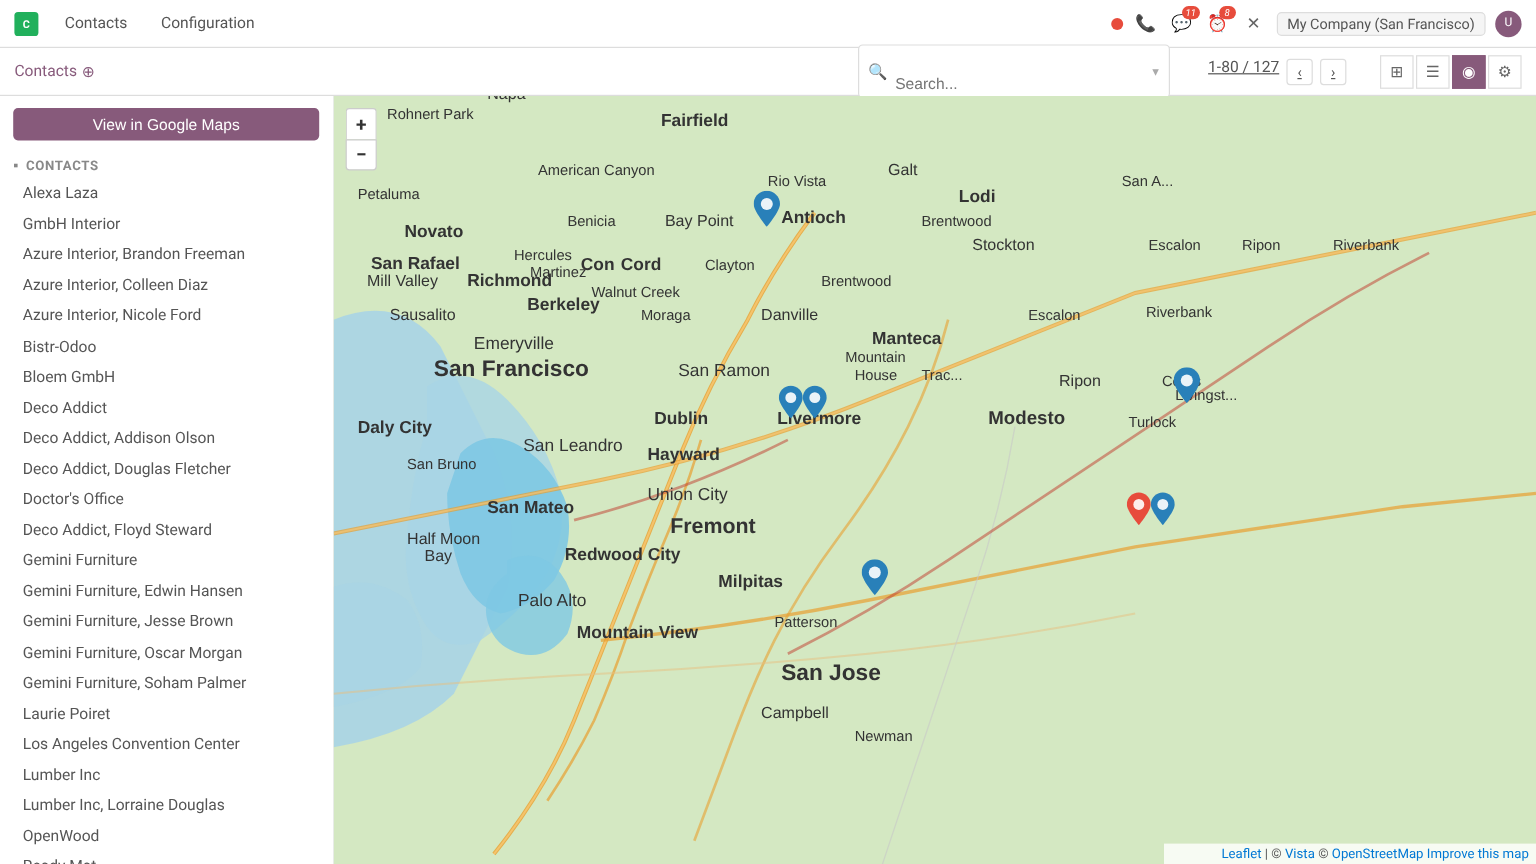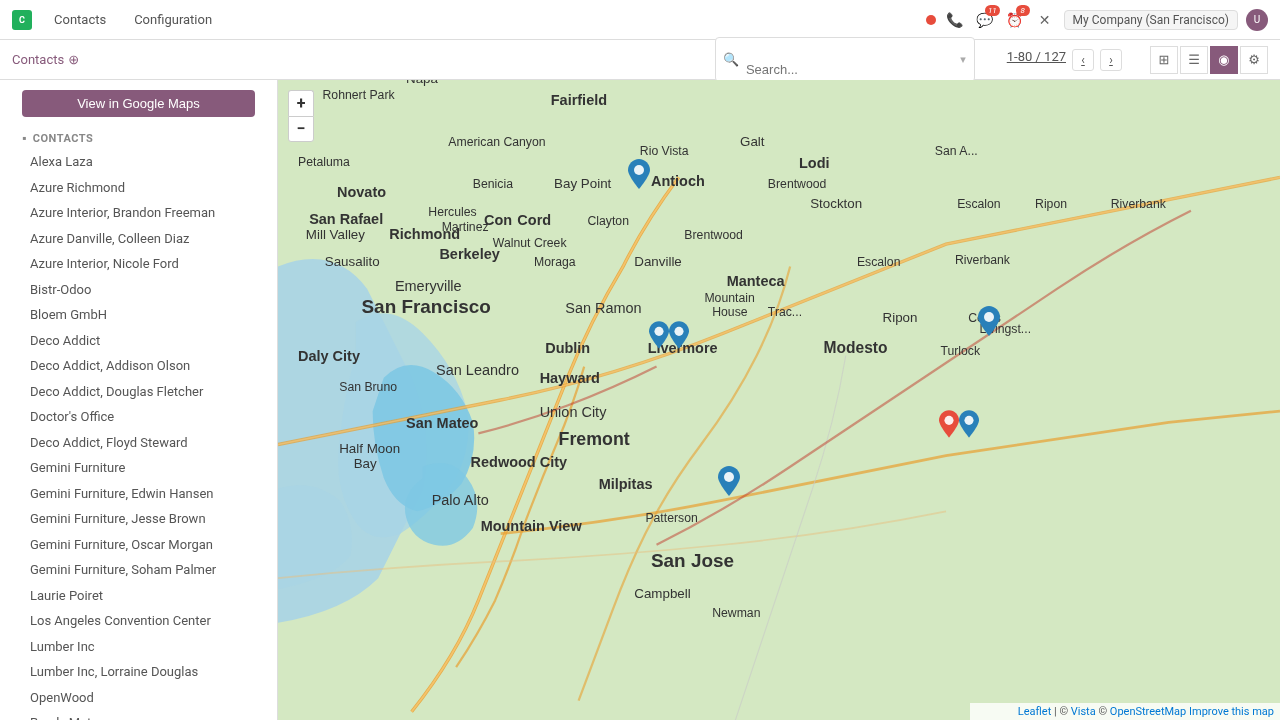--- a/index.html
+++ b/index.html
@@ -92,21 +92,21 @@
 
     
     .main-layout {
       display: flex; height: calc(100vh - 80px); overflow: hidden;
     }
 
     
     .sidebar {
       width: 278px; flex-shrink: 0;
       background: #fff; border-right: 1px solid #ddd;
-      overflow-y: auto; padding: 10px 12px;
+      overflow-y: auto; padding: 10px 1px;
     }
     .view-google-btn {
       margin: 0 10px 10px; padding: 6px 12px;
       background: #875a7b; color: #fff; border: none;
       border-radius: 4px; cursor: pointer; font-size: 13px;
       width: calc(100% - 20px);
     }
     .sidebar-header {
       display: flex; align-items: center; gap: 6px;
       padding: 4px 10px 4px; font-size: 11px; font-weight: 700;
@@ -218,23 +218,23 @@
   <div class="sidebar">
     <button class="view-google-btn">View in Google Maps</button>
 
     <div class="sidebar-header">
       <span style="font-size:12px;">▪</span>
       <span>CONTACTS</span>
     </div>
 
     <ul class="contact-list" id="contact-list">
         <li class="contact-item">Alexa Laza</li>
-        <li class="contact-item">Azure Richmond</li>
+        <li class="contact-item">GmbH Interior</li>
         <li class="contact-item">Azure Interior, Brandon Freeman</li>
-        <li class="contact-item">Azure Danville, Colleen Diaz</li>
+        <li class="contact-item">Azure Interior, Colleen Diaz</li>
         <li class="contact-item">Azure Interior, Nicole Ford</li>
         <li class="contact-item">Bistr-Odoo</li>
         <li class="contact-item">Bloem GmbH</li>
         <li class="contact-item">Deco Addict</li>
         <li class="contact-item">Deco Addict, Addison Olson</li>
         <li class="contact-item">Deco Addict, Douglas Fletcher</li>
         <li class="contact-item">Doctor's Office</li>
         <li class="contact-item">Deco Addict, Floyd Steward</li>
         <li class="contact-item">Gemini Furniture</li>
         <li class="contact-item">Gemini Furniture, Edwin Hansen</li>

